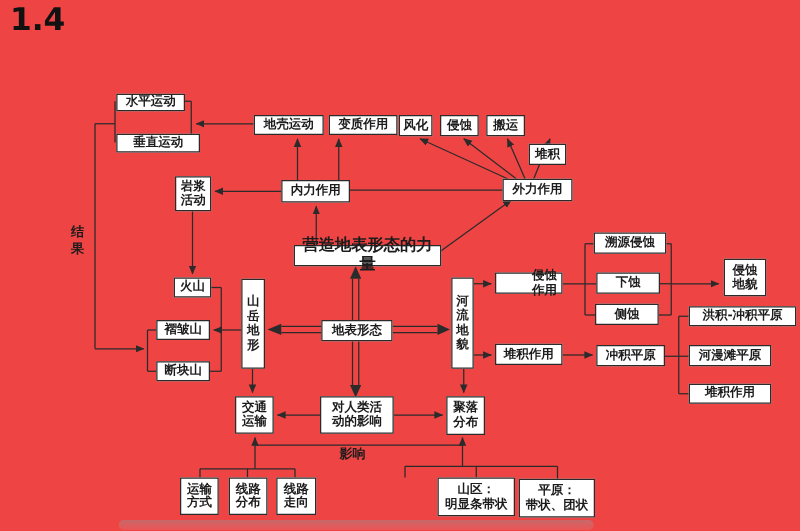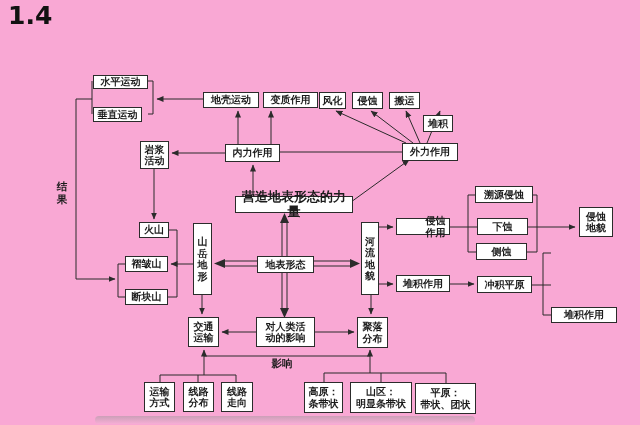--- a/index.html
+++ b/index.html
@@ -1,16 +1,16 @@
 <!DOCTYPE html>
 <html><head>
 <meta charset="utf-8">
 <style>
   html,body{margin:0;padding:0;background:#fff;}
-  #stage{position:relative;width:640px;height:425px;background:#f9a8d4;overflow:hidden;
+  #stage{position:relative;width:640px;height:425px;background:#ef4444;overflow:hidden;
          font-family:"DejaVu Sans",sans-serif;}
   #wires{position:absolute;left:0;top:0;z-index:1;}
   .box{position:absolute;z-index:2;box-sizing:border-box;border:1px solid #2b2b2b;background:#fff;
        color:#1c1c1c;font-weight:700;font-size:10px;line-height:1.15;
        display:flex;align-items:center;justify-content:center;text-align:center;white-space:pre-line;}
   .lbl{position:absolute;z-index:2;color:#1c1c1c;font-weight:700;font-size:10.5px;line-height:1.2;
        white-space:pre-line;text-align:center;}
   .title{position:absolute;left:8px;top:1px;z-index:2;font-size:25px;font-weight:800;color:#111;}
   .scan-shadow{position:absolute;left:95px;top:416px;width:380px;height:8px;z-index:0;border-radius:4px;
        background:linear-gradient(to bottom, rgba(150,150,150,.45), rgba(225,225,225,.1));}
@@ -106,21 +106,21 @@
       <path d="M214,263.5 L225,259 L225,268 z"></path>
       <path d="M360,263.5 L350,259 L350,268 z"></path>
     </g>
   </svg>
 
   <div class="lbl" style="left:54px;top:180px;width:16px;">结
 果</div>
   <div class="lbl" style="left:269px;top:357px;width:26px;">影响</div>
 
   <div class="box" style="left:93px;top:75px;width:55px;height:14px;">水平运动</div>
-  <div class="box" style="left:93px;top:107px;width:49px;height:15px;">垂直运动</div>
+  <div class="box" style="left:93px;top:107px;width:67px;height:15px;">垂直运动</div>
   <div class="box" style="left:203px;top:92px;width:56px;height:16px;">地壳运动</div>
   <div class="box" style="left:263px;top:92px;width:55px;height:16px;">变质作用</div>
   <div class="box" style="left:319px;top:92px;width:27px;height:17px;">风化</div>
   <div class="box" style="left:352px;top:92px;width:31px;height:17px;">侵蚀</div>
   <div class="box" style="left:389px;top:92px;width:31px;height:17px;">搬运</div>
   <div class="box" style="left:423px;top:92px;width:30px;height:17px;margin-top:23px;">堆积</div>
   <div class="box" style="left:140px;top:141px;width:29px;height:28px;">岩浆
 活动</div>
   <div class="box" style="left:225px;top:144px;width:55px;height:18px;">内力作用</div>
   <div class="box" style="left:402px;top:143px;width:56px;height:18px;">外力作用</div>
@@ -138,33 +138,33 @@
 地
 貌</div>
   <div class="box" style="left:396px;top:218px;width:54px;height:17px;padding-left:25px;">侵蚀作用</div>
   <div class="box" style="left:475px;top:186px;width:58px;height:17px;">溯源侵蚀</div>
   <div class="box" style="left:477px;top:218px;width:51px;height:17px;">下蚀</div>
   <div class="box" style="left:476px;top:243px;width:51px;height:17px;">侧蚀</div>
   <div class="box" style="left:579px;top:207px;width:34px;height:30px;">侵蚀
 地貌</div>
   <div class="box" style="left:396px;top:275px;width:54px;height:17px;">堆积作用</div>
   <div class="box" style="left:477px;top:276px;width:55px;height:17px;">冲积平原</div>
+  <div class="box" style="left:551px;top:245px;width:86px;height:16px;">洪积-冲积平原</div>
+  <div class="box" style="left:551px;top:276px;width:66px;height:17px;">河漫滩平原</div>
   <div class="box" style="left:551px;top:307px;width:66px;height:16px;">堆积作用</div>
   <div class="box" style="left:188px;top:317px;width:31px;height:30px;">交通
 运输</div>
   <div class="box" style="left:256px;top:317px;width:59px;height:30px;">对人类活
 动的影响</div>
   <div class="box" style="left:357px;top:317px;width:31px;height:31px;">聚落
 分布</div>
   <div class="box" style="left:144px;top:382px;width:31px;height:30px;">运输
 方式</div>
   <div class="box" style="left:183px;top:382px;width:31px;height:30px;">线路
 分布</div>
   <div class="box" style="left:221px;top:382px;width:32px;height:30px;">线路
 走向</div>
-  <div class="box" style="left:304px;top:382px;width:39px;height:31px;">高原：
-条带状</div>
   <div class="box" style="left:350px;top:382px;width:62px;height:31px;">山区：
 明显条带状</div>
   <div class="box" style="left:415px;top:383px;width:61px;height:31px;">平原：
 带状、团状</div>
 
 </div>
 
 </body></html>

